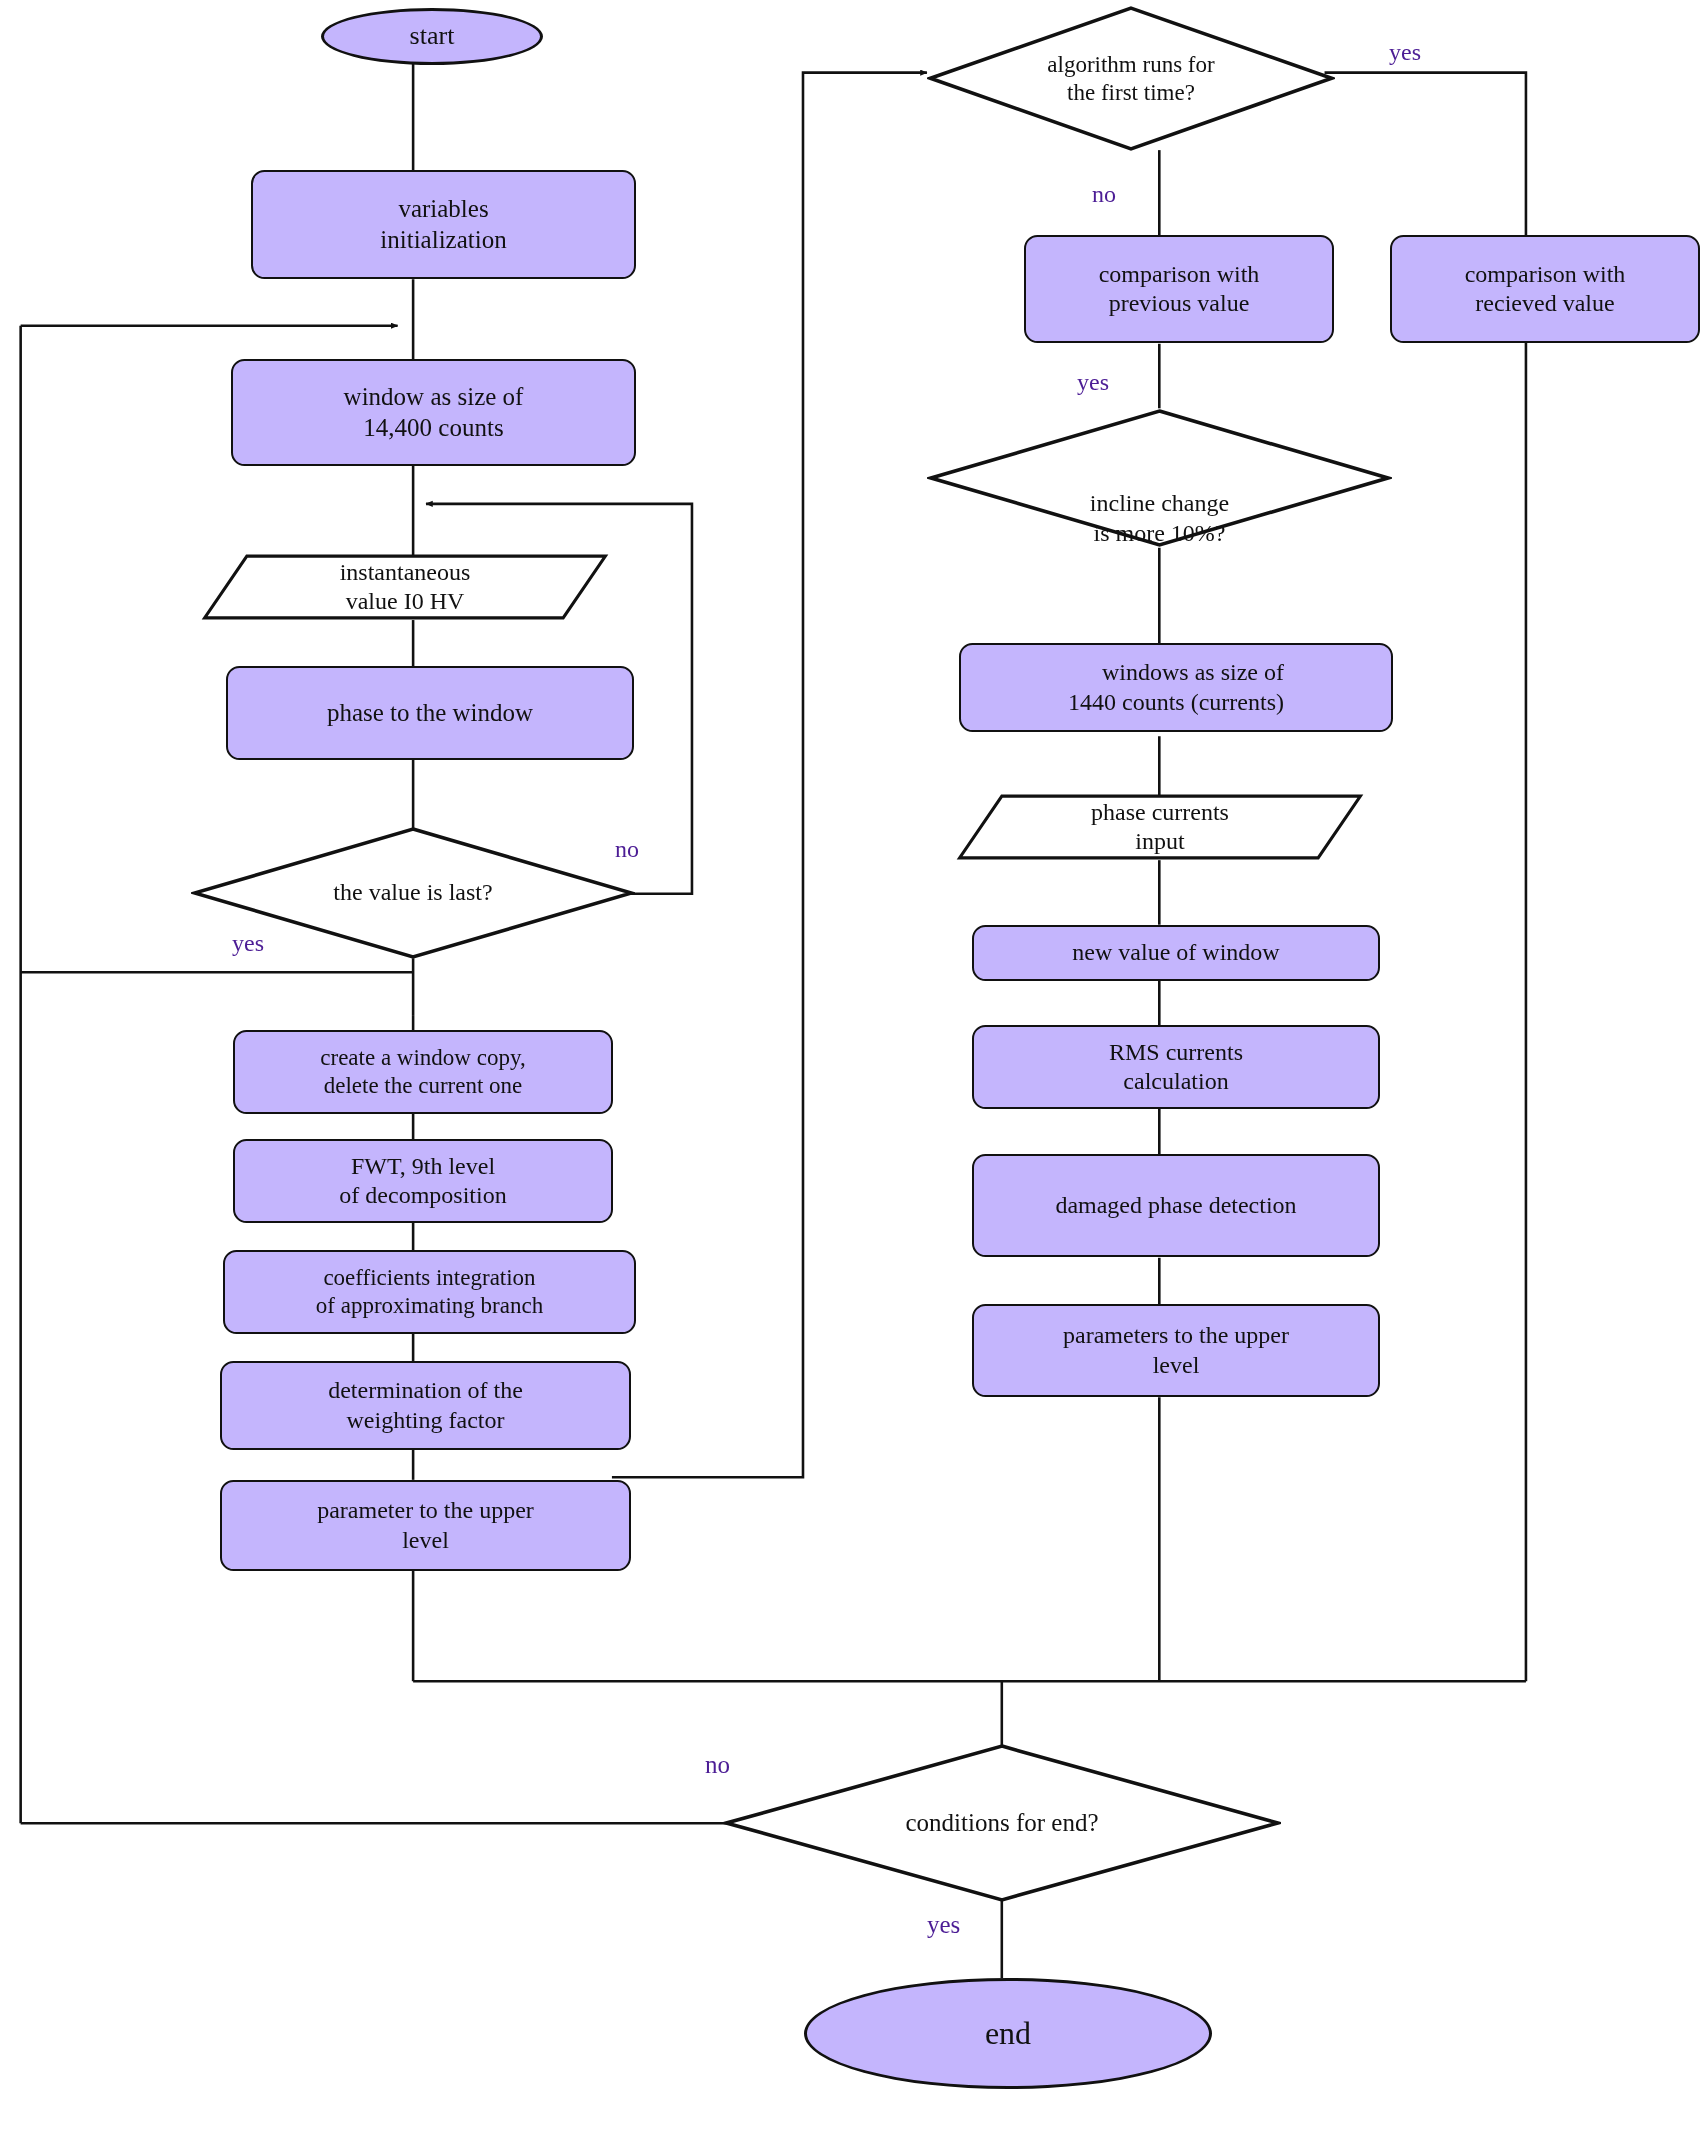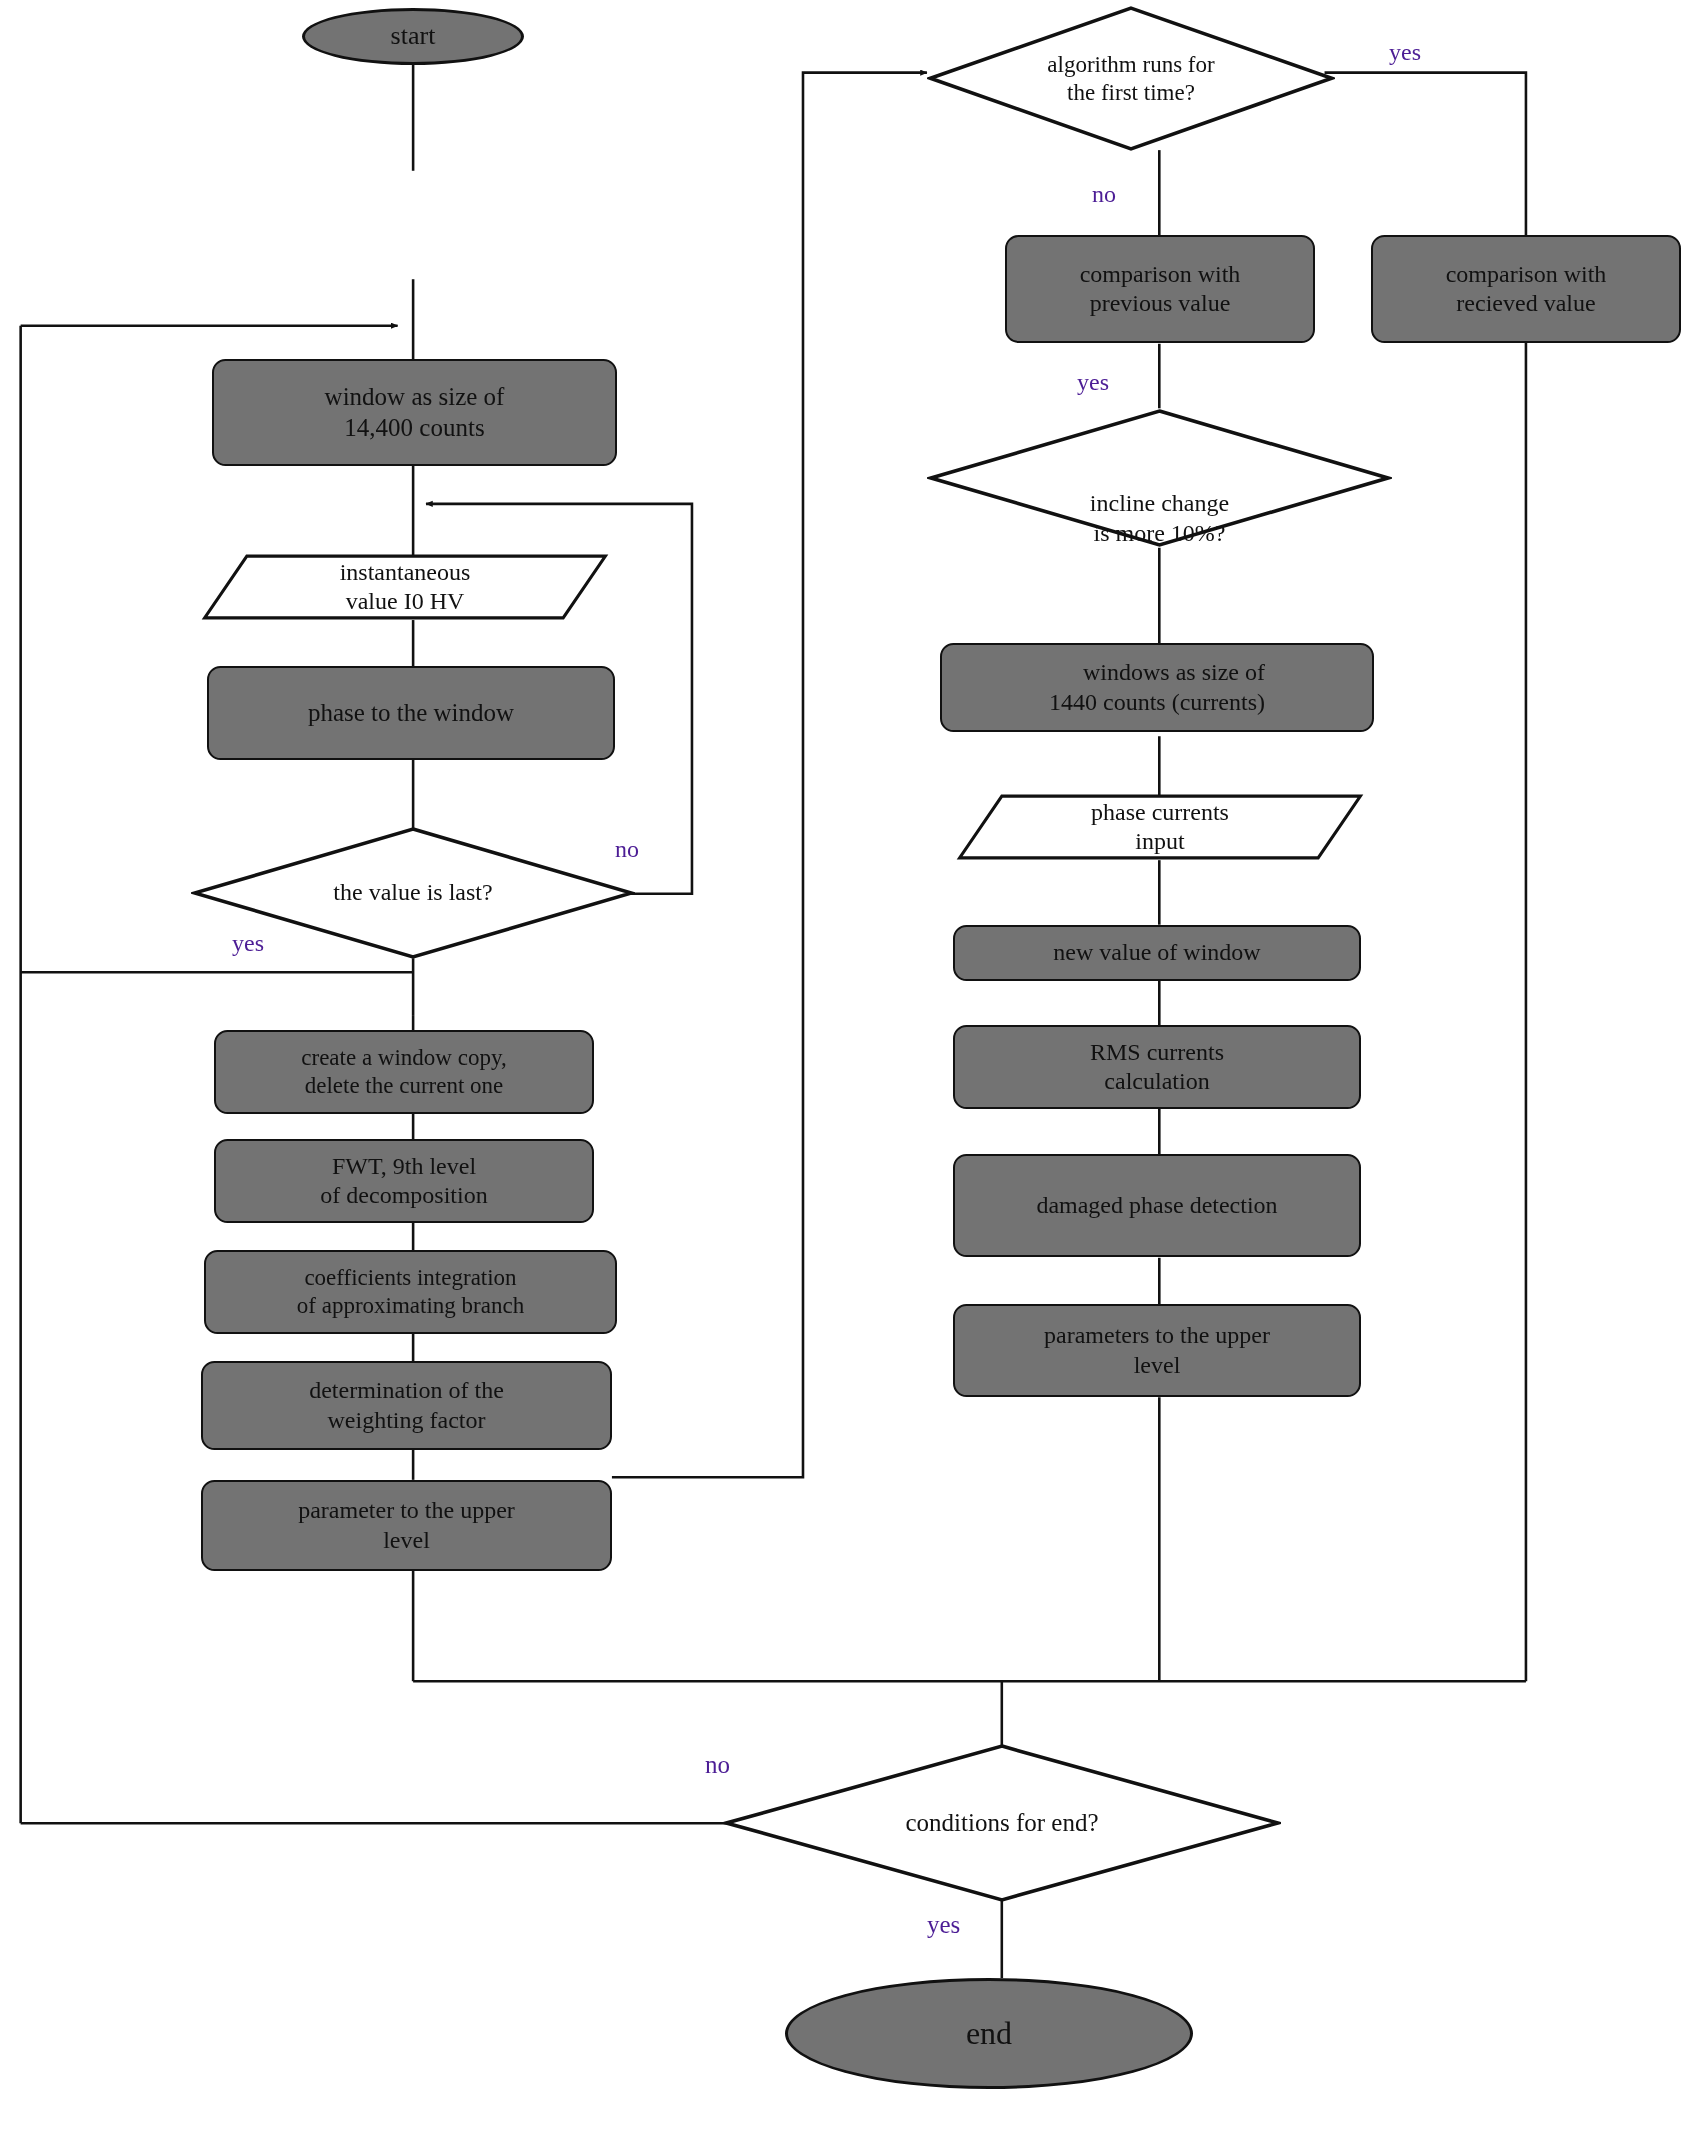--- a/index.html
+++ b/index.html
@@ -1,22 +1,22 @@
 <!DOCTYPE html>
 <html style="font-size:8.3px"><head>
 <meta charset="utf-8">
 <style>
   html,body{margin:0;padding:0;background:#fff;}
   body{font-family:"Liberation Serif","DejaVu Serif",serif;}
   #canvas{position:relative;width:1701px;height:2151px;background:#ffffff;overflow:hidden;}
   svg.wires{position:absolute;left:0;top:0;width:1701px;height:2151px;}
 
   .node{position:absolute;box-sizing:border-box;display:flex;align-items:center;
-        justify-content:center;text-align:center;color:#111;background:#737373;
-        line-height:1.22;}
+        justify-content:center;text-align:center;color:#111;background:#c4b5fd;
+        line-height:1.22;margin-left:19px;}
   .proc{border:2.6px solid #111;border-radius:13.4px;}
   .term{border:3.1px solid #111;border-radius:50%;}
   .edge-lbl{position:absolute;color:#4c1d95;background:transparent;white-space:nowrap;}
   .dia-wrap{position:absolute;}
   .dia-wrap svg{position:absolute;left:0;top:0;}
   .dia-txt{position:absolute;left:0;top:0;width:100%;height:100%;
            display:flex;align-items:center;justify-content:center;text-align:center;
            color:#111;line-height:1.22;}
   .par-wrap{position:absolute;}
   .par-wrap svg{position:absolute;left:0;top:0;}
@@ -97,20 +97,24 @@
       <path d="M1670,3530 L40,3530"></path>
 
       <path d="M1940,3680 L1940,3830"></path>
     </g>
   </svg>
 
   <div class="node term" style="left:302px;top:7.7px;width:222px;height:57px;font-size:26px;">
     <span>start</span>
   </div>
 
+  <div class="node proc" style="left:232px;top:170px;width:385px;height:109px;font-size:25px;white-space:pre-line;">
+    <span>variables
+initialization</span>
+  </div>
 
   <div class="node proc" style="left:212px;top:359px;width:405px;height:107px;font-size:25px;white-space:pre-line;">
     <span>window as size of
 14,400 counts</span>
   </div>
 
   <div class="par-wrap" style="left:201px;top:553px;width:408px;height:68px;">
     <svg width="408" height="68" viewBox="0 0 790 132" xmlns="http://www.w3.org/2000/svg">
       <path d="M88,6 L784,6 L702,126 L6,126 Z" fill="#fff" stroke="#111" stroke-width="6"></path>
     </svg>

